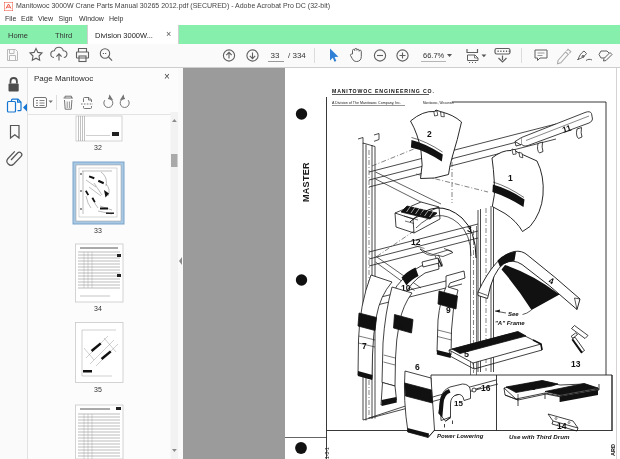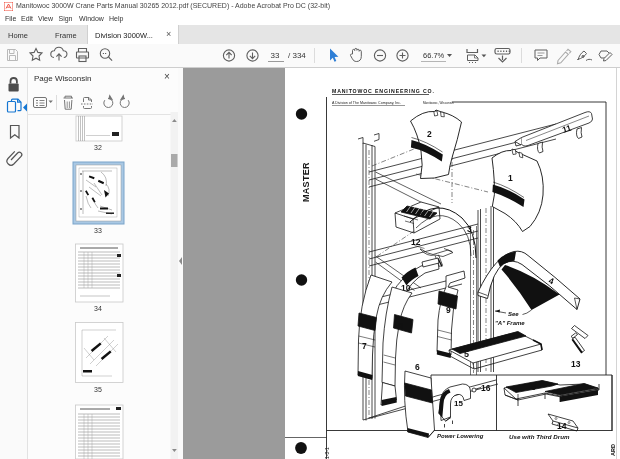--- a/index.html
+++ b/index.html
@@ -3,21 +3,21 @@
 <meta charset="utf-8">
 <style>
   html,body{margin:0;padding:0;}
   body{width:620px;height:459px;overflow:hidden;position:relative;
        font-family:"Liberation Sans", sans-serif;background:#fff;}
   .abs{position:absolute;}
   #titlebar{left:0;top:0;width:620px;height:12px;background:#fff;}
   #titletext{left:16px;top:2px;font-size:7px;color:#444;white-space:nowrap;}
   #menubar{left:0;top:12px;width:620px;height:13px;background:#fff;}
   .menu{top:3px;font-size:7px;color:#333;}
-  #tabbar{left:0;top:25px;width:620px;height:31px;background:#e5e5e5;}
+  #tabbar{left:0;top:25px;width:620px;height:31px;background:#86efac;}
   .tabtxt{top:5.5px;font-size:7.5px;color:#333;}
   #activetab{left:87px;top:0px;width:90px;height:19px;background:#fff;
      border-left:1px solid #d0d0d0;border-right:1px solid #d0d0d0;}
   #toolbar{left:0;top:44px;width:620px;height:23px;background:#fafafa;border-bottom:1px solid #cecece;}
   #sidebar{left:0;top:68px;width:27px;height:391px;background:#fafafa;border-right:1px solid #e2e2e2;}
   #panel{left:28px;top:68px;width:150px;height:391px;background:#fcfcfc;}
   #divider{left:178px;top:68px;width:5px;height:391px;background:#fafafa;}
   #docarea{left:183px;top:68px;width:437px;height:391px;background:#9b9b9b;}
   #pagewhite{left:102px;top:0;width:335px;height:391px;background:#fff;}
 </style>
@@ -36,21 +36,21 @@
   <div class="abs menu" style="left:5px">File</div>
   <div class="abs menu" style="left:21px">Edit</div>
   <div class="abs menu" style="left:38px">View</div>
   <div class="abs menu" style="left:58.5px">Sign</div>
   <div class="abs menu" style="left:79px">Window</div>
   <div class="abs menu" style="left:109px">Help</div>
 </div>
 
 <div id="tabbar" class="abs">
   <div class="abs tabtxt" style="left:8px">Home</div>
-  <div class="abs tabtxt" style="left:55px">Frame</div>
+  <div class="abs tabtxt" style="left:55px">Third</div>
   <div id="activetab" class="abs"></div>
   <div class="abs tabtxt" style="left:95px;color:#222">Division 3000W...</div>
   <div class="abs" style="left:166px;top:4px;font-size:9px;color:#555">×</div>
 </div>
 
 <div id="toolbar" class="abs">
 <svg class="abs" style="left:0;top:0" width="620" height="23" viewBox="0 0 620 23">
 
   <g stroke="#b9b9b9" fill="none" stroke-width="1">
     <path d="M7.5 5.5 h8 l2 2 v9 h-10 z"></path>
@@ -154,21 +154,21 @@
   </g>
   <path d="M27 35.5 l-4 4 4 4 z" fill="#1476d2"></path>
 
   <path d="M10.5 57.5 h8.5 v12.5 l-4.2-3.3 -4.3 3.3 z" stroke="#555" stroke-width="1.2" fill="none"></path>
 
   <path d="M11 92 l6.6-7 a2.4 2.4 0 0 1 3.5 3.3 l-7.3 7.7 a4 4 0 0 1 -5.8-5.5 l6.8-7.2" stroke="#555" stroke-width="1.2" fill="none"></path>
 </svg>
 </div>
 
 <div id="panel" class="abs">
-  <div class="abs" style="left:6px;top:6px;font-size:8px;color:#2b2b2b;">Page Wisconsin</div>
+  <div class="abs" style="left:6px;top:6px;font-size:8px;color:#2b2b2b;">Page Manitowoc</div>
   <div class="abs" style="left:136px;top:3px;font-size:10px;color:#444;">×</div>
   <svg class="abs" style="left:0;top:0" width="150" height="391" viewBox="0 0 150 391">
 
     <g stroke="#757575" fill="none" stroke-width="1">
       <rect x="5.5" y="29.5" width="13" height="10" rx="1.5"></rect>
       <path d="M8 32.5 h2 m1.5 0 h5 M8 35 h2 m1.5 0 h5 M8 37.5 h2 m1.5 0 h5" stroke-width="0.9"></path>
       <path d="M20.5 32.5 l2.2 2.6 2.2-2.6 z" fill="#757575" stroke="none"></path>
       <path d="M28.5 27 v15" stroke="#dddddd"></path>
 
       <path d="M35.5 30 h9.5 m-8 0 v-1.8 h6.5 v1.8 m-7 2 l.7 9.2 h6 l.7 -9.2"></path>

